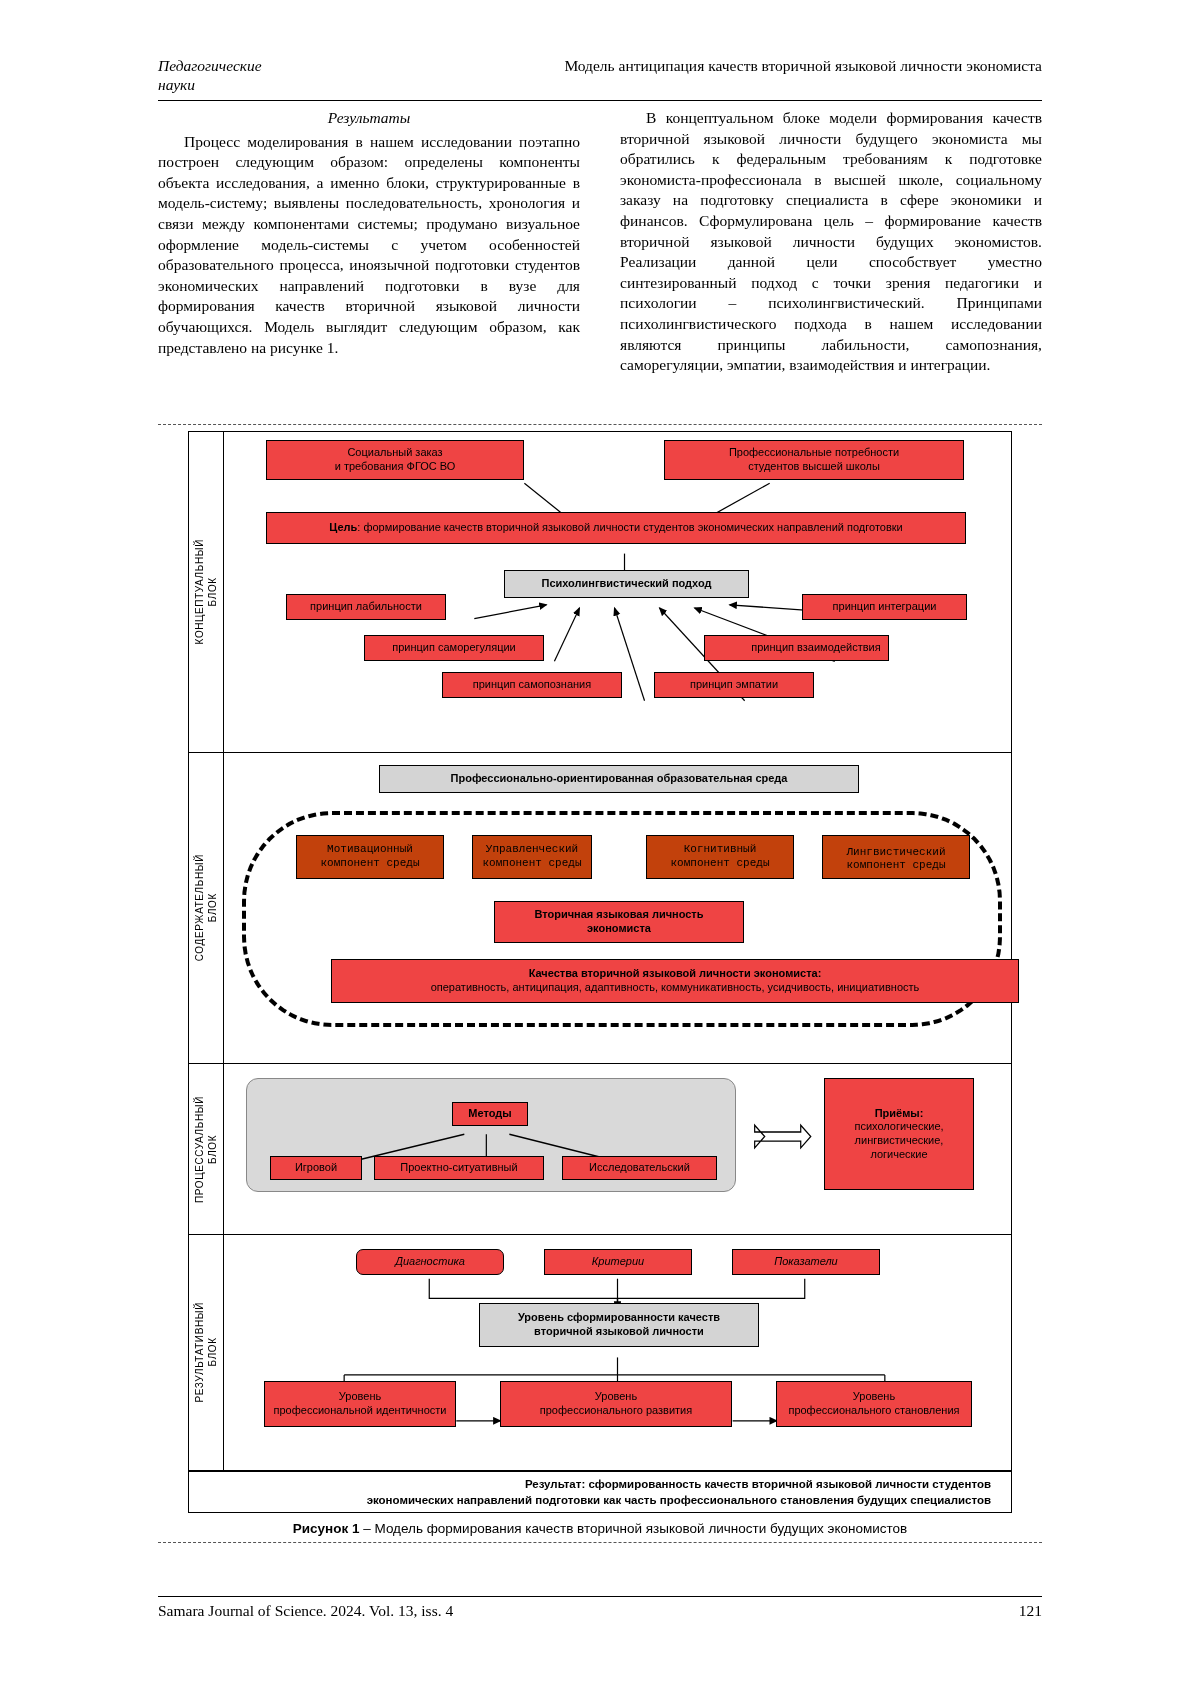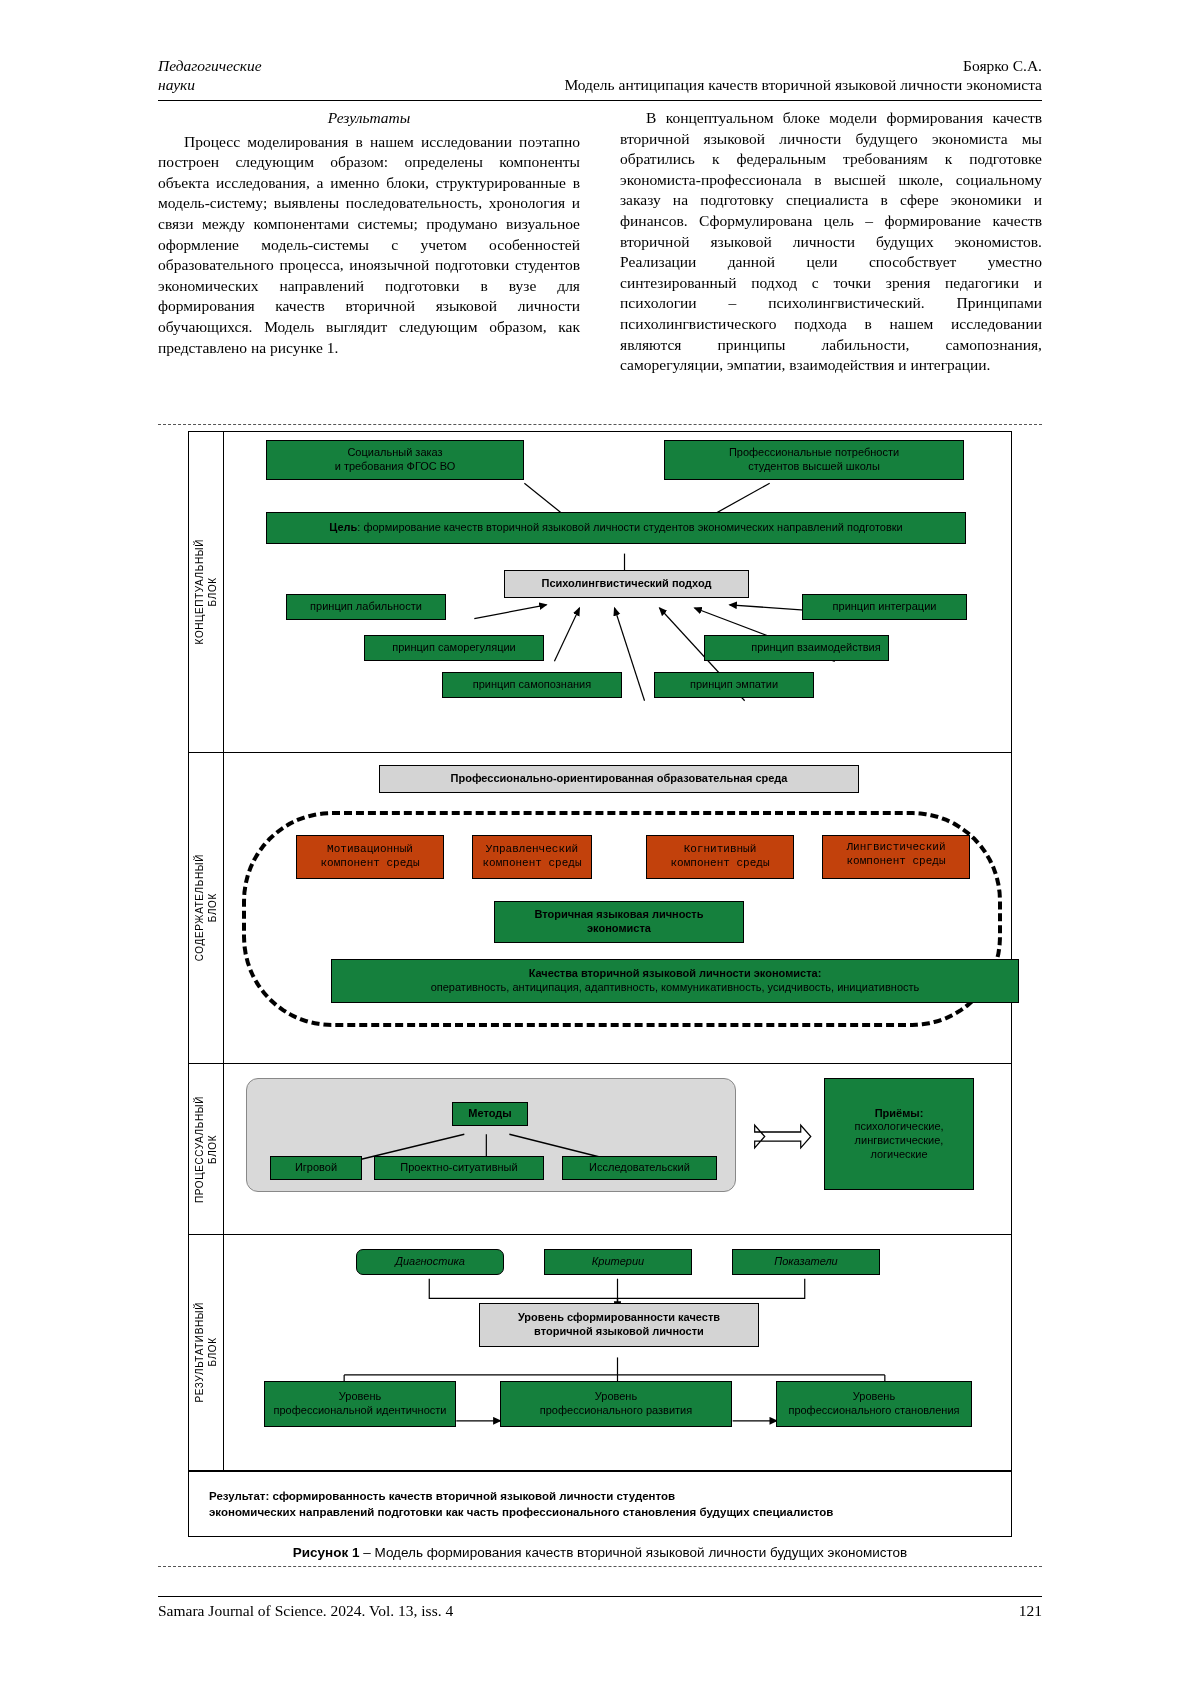--- a/index.html
+++ b/index.html
@@ -113,21 +113,21 @@
     line-height: 1.25;
     white-space: pre-line;
   }
   .blockbody {
     flex: 1;
     position: relative;
     padding: 10px 8px;
   }
   .box {
     border: 1px solid #000;
-    background: #15803d;
+    background: #ef4444;
     font-family: "Liberation Sans", sans-serif;
     font-size: 11px;
     line-height: 1.25;
     text-align: center;
     padding: 5px 6px;
     box-sizing: border-box;
     position: absolute;
   }
   .box.shaded { background: #d4d4d4; }
   .box.light { background: #c2410c; font-family: Liberation Mono, monospace; }
@@ -158,22 +158,22 @@
     border-radius: 12px;
   }
   
   #block4 .blockbody { height: 215px; }
   
   .resultstrip {
     border-top: 1.5px solid #000;
     font-family: "Liberation Sans", sans-serif;
     font-size: 11.5px;
     font-weight: bold;
-    text-align: left;
-    padding: 16px 20px;
+    text-align: right;
+    padding: 4px 20px;
     line-height: 1.4;
   }
   .figcaption {
     font-family: "Liberation Sans", sans-serif;
     font-size: 13.5px;
     text-align: center;
     margin-top: 8px;
   }
   .figcaption b { font-weight: bold; }
   
@@ -199,21 +199,20 @@
 <body>
 
 <div class="page">
 
   <div class="run-head">
     <div class="left">
       <div>Педагогические</div>
       <div>науки</div>
     </div>
     <div class="right">
-      <div>Боярко С.А.</div>
       <div>Модель антиципация качеств вторичной языковой личности экономиста</div>
     </div>
     <div class="clr"></div>
   </div>
   <div class="rule-top"></div>
 
   <div class="cols">
     <div class="col left">
       <div class="section-title">Результаты</div>
       <p class="para">Процесс моделирования в нашем исследовании поэтапно построен следующим образом: определены компоненты объекта исследования, а именно блоки, структурированные в модель-систему; выявлены последовательность, хронология и связи между компонентами системы; продумано визуальное оформление модель-системы с учетом особенностей образовательного процесса, иноязычной подготовки студентов экономических направлений подготовки в вузе для формирования качеств вторичной языковой личности обучающихся. Модель выглядит следующим образом, как представлено на рисунке 1.</p>
@@ -304,21 +303,21 @@
 компонент среды</span>
           </div>
           <div class="box light" style="left:248px; top:82px; width:120px; height:44px; display:flex; align-items:center; justify-content:center;">
             <span style="white-space:pre-line">Управленческий
 компонент среды</span>
           </div>
           <div class="box light" style="left:422px; top:82px; width:148px; height:44px; display:flex; align-items:center; justify-content:center;">
             <span style="white-space:pre-line">Когнитивный
 компонент среды</span>
           </div>
-          <div class="box light" style="left:598px; top:82px; width:148px; height:44px; display:flex; align-items:flex-start; justify-content:center;">
+          <div class="box light" style="left:598px; top:82px; width:148px; height:44px; display:flex; align-items:flex-end; justify-content:center;">
             <span style="white-space:pre-line">Лингвистический
 компонент среды</span>
           </div>
 
           <div class="box" style="left:270px; top:148px; width:250px; height:42px; display:flex; align-items:center; justify-content:center; font-weight:bold;">
             <span style="white-space:pre-line">Вторичная языковая личность
 экономиста</span>
           </div>
 
           <div class="box" style="left:60px; top:206px; width:688px; height:44px; display:flex; flex-direction:column; align-items:center; justify-content:center;margin-left:47px;">

